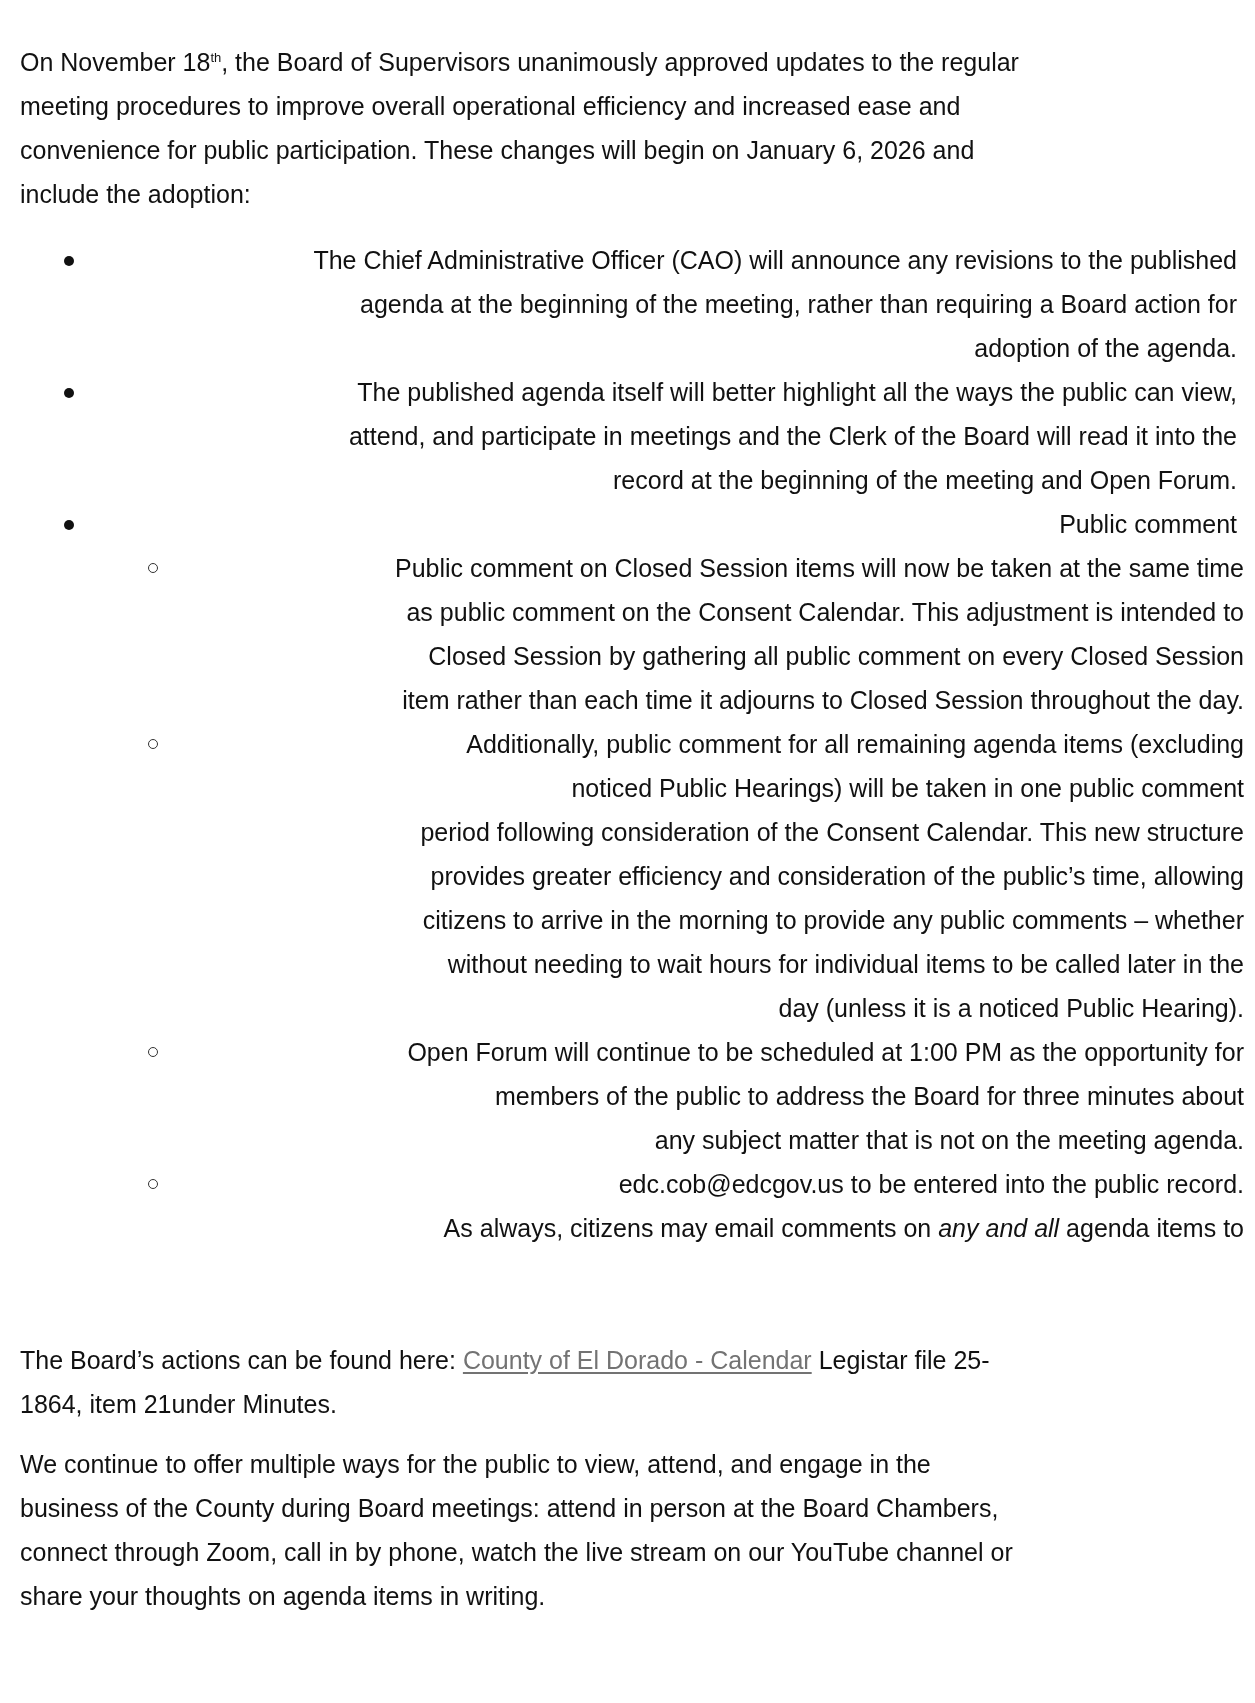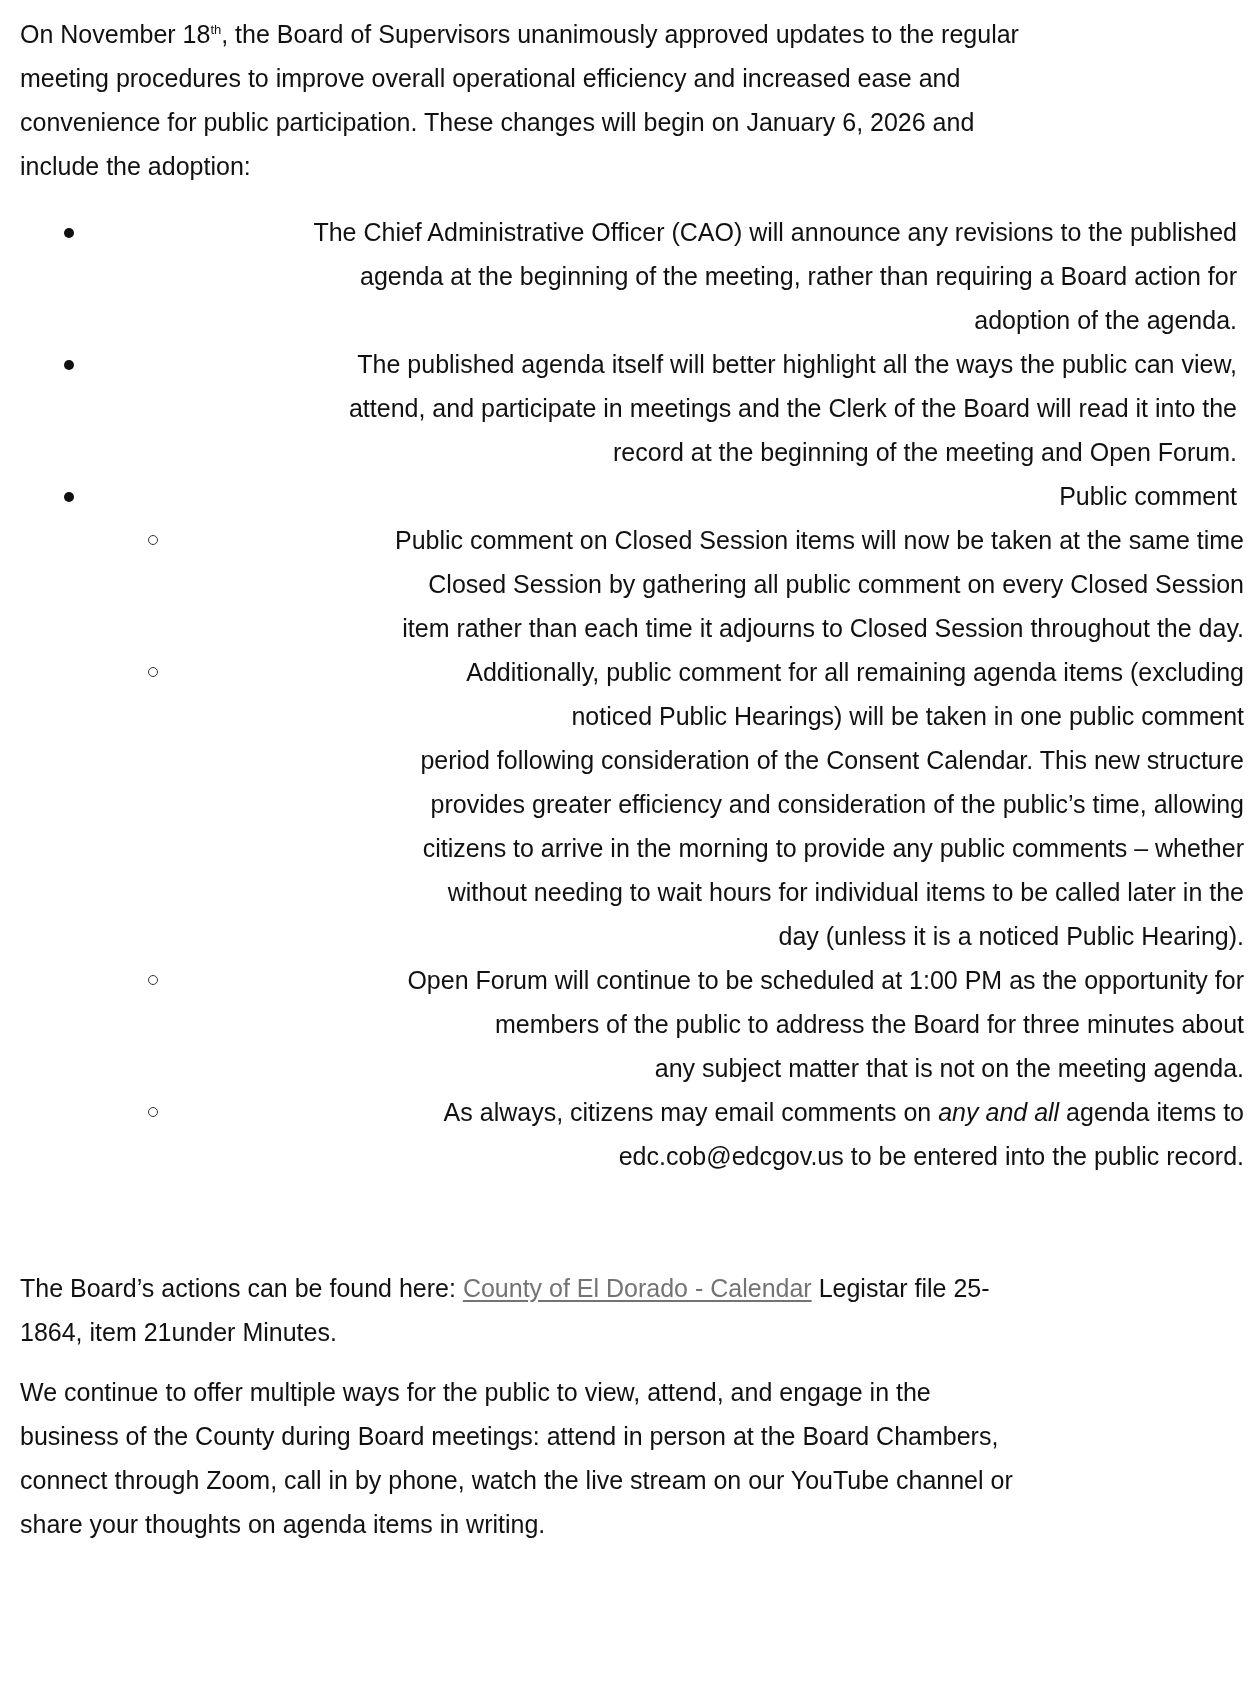--- a/index.html
+++ b/index.html
@@ -17,21 +17,21 @@
       font-size: 25px;
       line-height: 44px;
     }
     .page {
       position: absolute;
       left: 20px;
       top: 12px;
       width: 1215px;
     }
     p { margin: 0; }
-    .intro { width: 1200px; }
+    .intro { width: 1200px; margin-top: 28px; }
     sup { font-size: 13px; line-height: 0; vertical-align: super; }
 
     ul.l1 {
       list-style: none;
       margin: 22px 0 0 0;
       padding: 0;
     }
     ul.l1 > li {
       position: relative;
       padding-left: 92px;
@@ -105,20 +105,21 @@
       <span class="line">record at the beginning of the meeting and Open Forum.</span>
     </li>
     <li>
       <span class="bullet"></span>
       <span class="line">Public comment</span>
 
       <ul class="l2">
         <li>
           <span class="circle"></span>
           <span class="line">Public comment on Closed Session items will now be taken at the same time</span>
+          <span class="line">as public comment on the Consent Calendar. This adjustment is intended to</span>
           <span class="line">Closed Session by gathering all public comment on every Closed Session</span>
           <span class="line">item rather than each time it adjourns to Closed Session throughout the day.</span>
         </li>
         <li>
           <span class="circle"></span>
           <span class="line">Additionally, public comment for all remaining agenda items (excluding</span>
           <span class="line">noticed Public Hearings) will be taken in one public comment</span>
           <span class="line">period following consideration of the Consent Calendar. This new structure</span>
           <span class="line">provides greater efficiency and consideration of the public’s time,  allowing</span>
           <span class="line">citizens to arrive in the morning to provide any public comments – whether</span>
@@ -126,22 +127,22 @@
           <span class="line">day (unless it is a noticed Public Hearing).</span>
         </li>
         <li>
           <span class="circle"></span>
           <span class="line">Open Forum will continue to be scheduled at 1:00 PM as the opportunity for</span>
           <span class="line">members of the public to address the Board for three minutes about</span>
           <span class="line">any subject matter that is not on the meeting agenda.</span>
         </li>
         <li>
           <span class="circle"></span>
+          <span class="line">edc.cob@edcgov.us to be entered into the public record.</span>
           <span class="line"><span>As always, citizens may email comments on </span><em>any and all</em><span> agenda items to</span></span>
-          <span class="line">edc.cob@edcgov.us to be entered into the public record.</span>
         </li>
       </ul>
     </li>
   </ul>
 
   <div class="gap"></div>
 
   <p class="links-para">
     <span class="line"><span>The Board’s actions can be found here: </span><a class="doc-link" href="#">County of El Dorado - Calendar</a><span> Legistar file 25-</span></span>
     <span class="line">1864, item 21under Minutes.</span>

